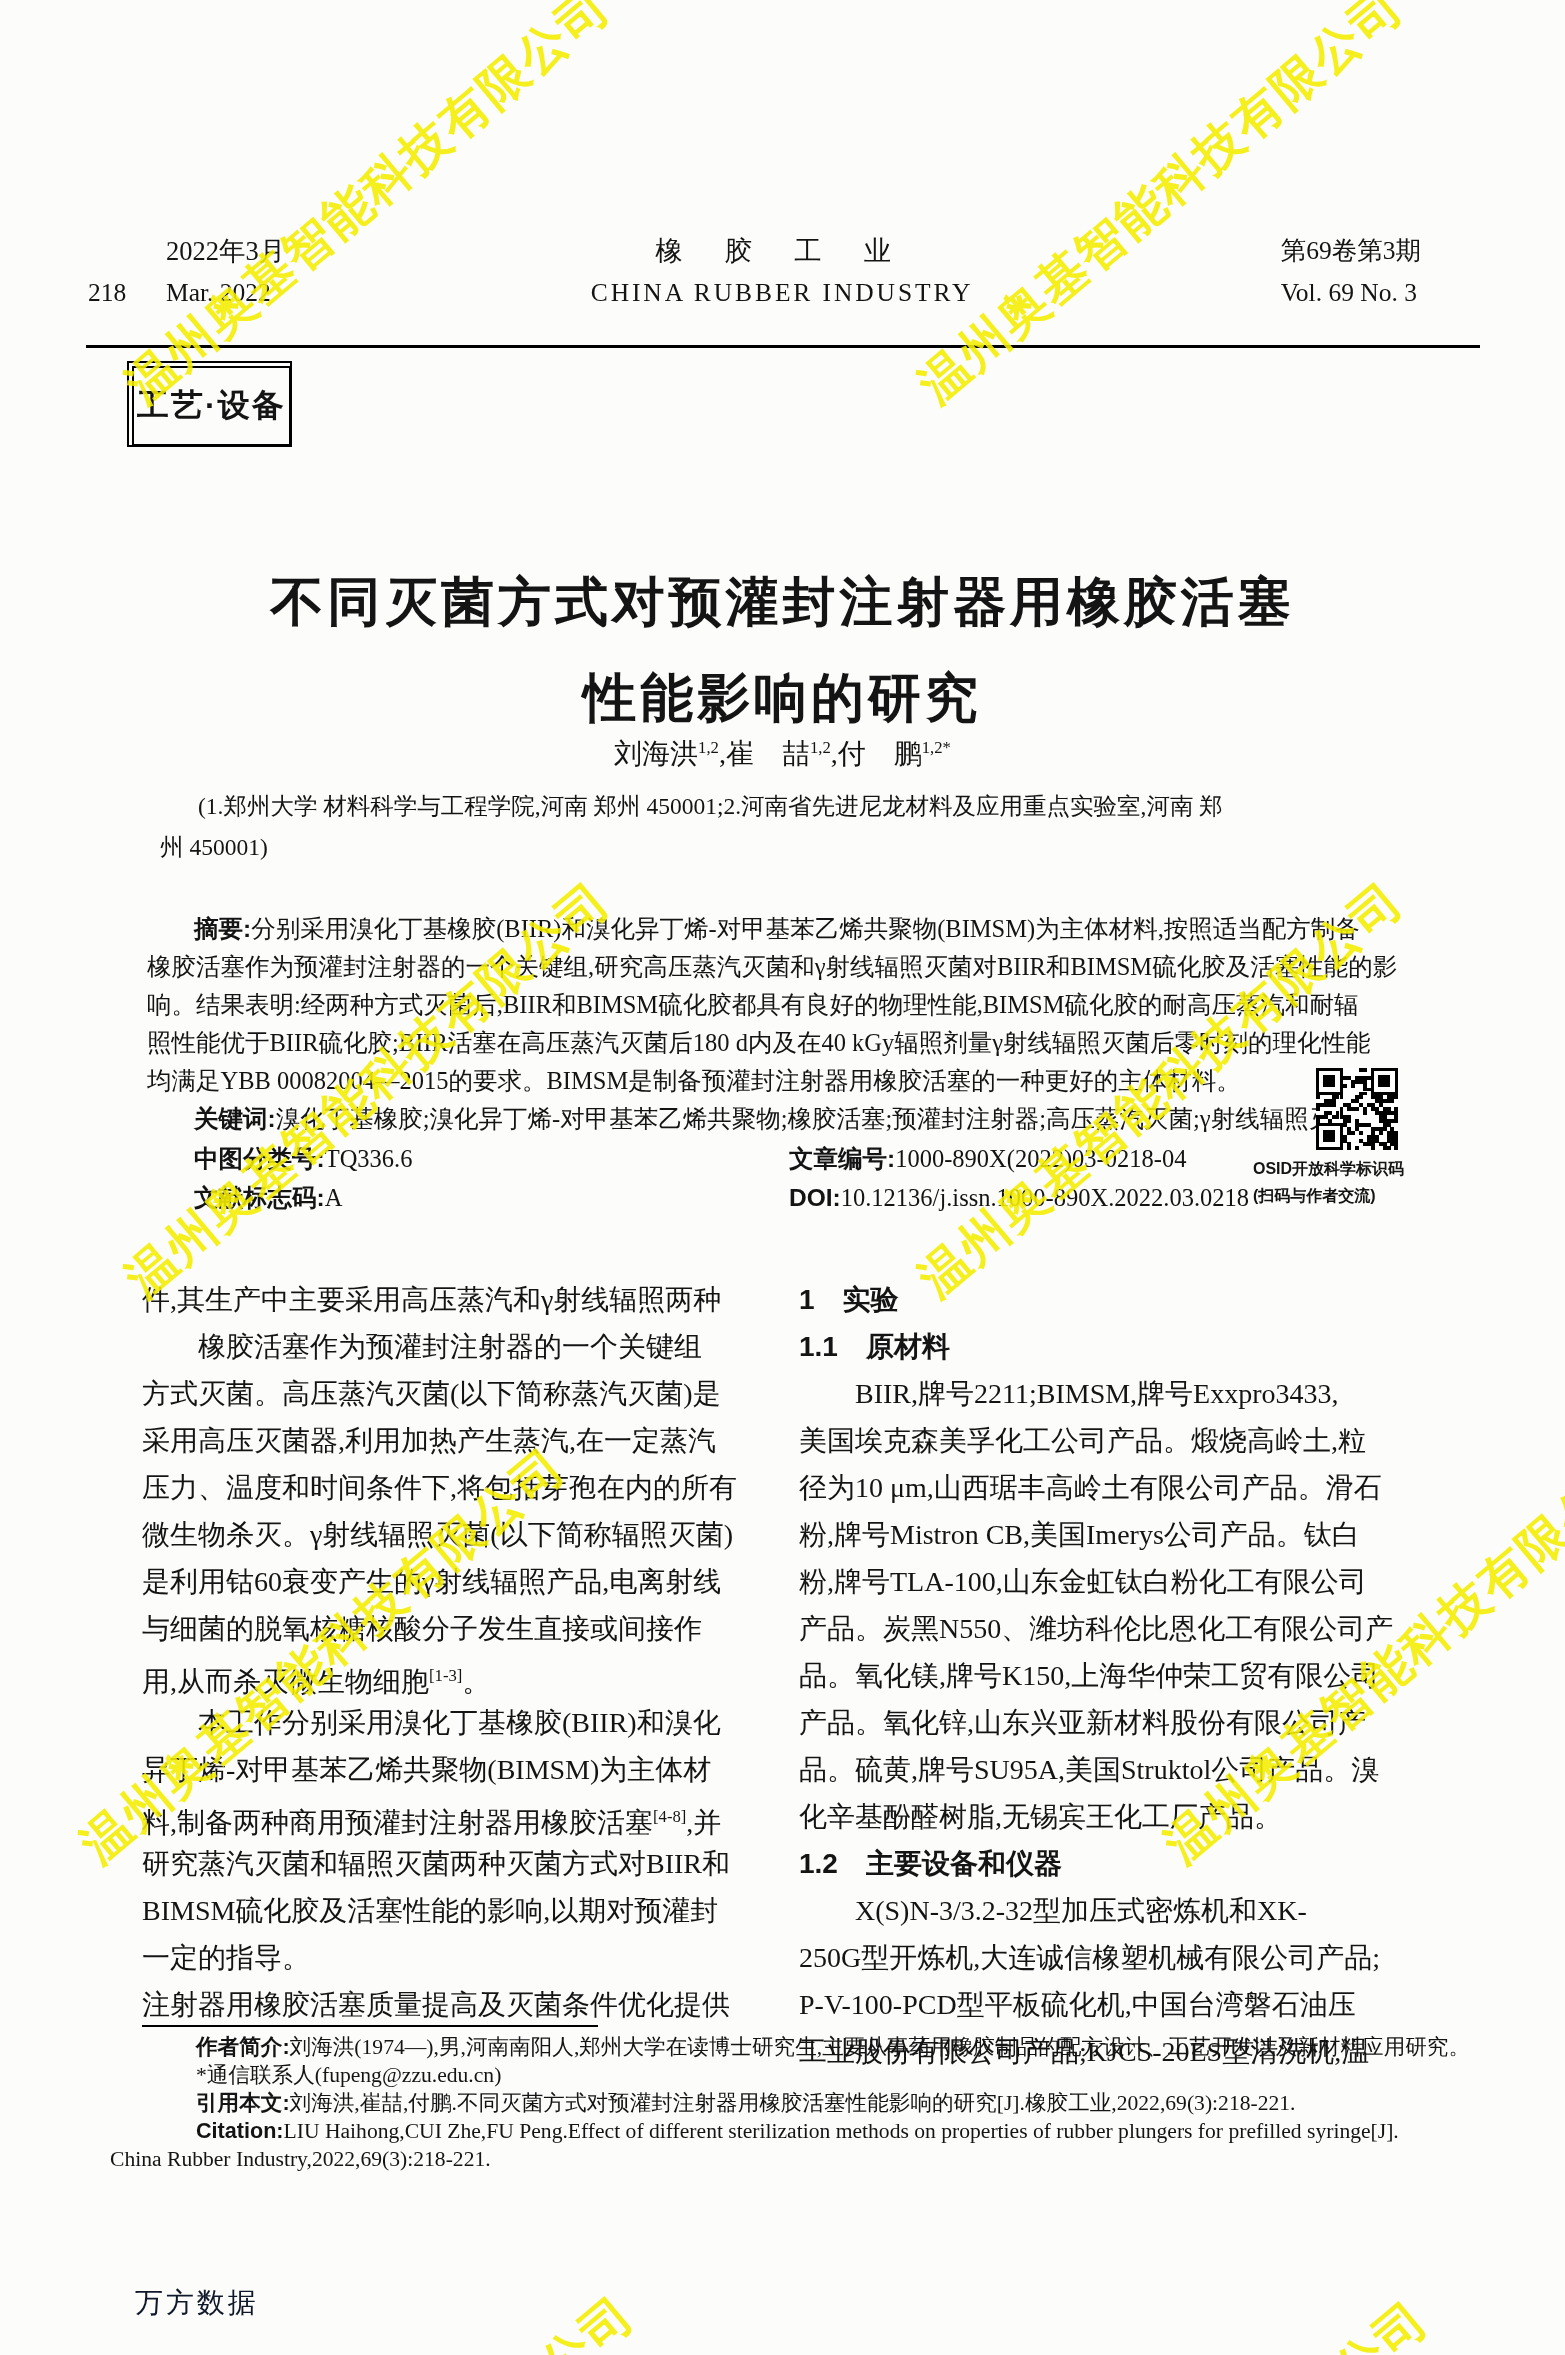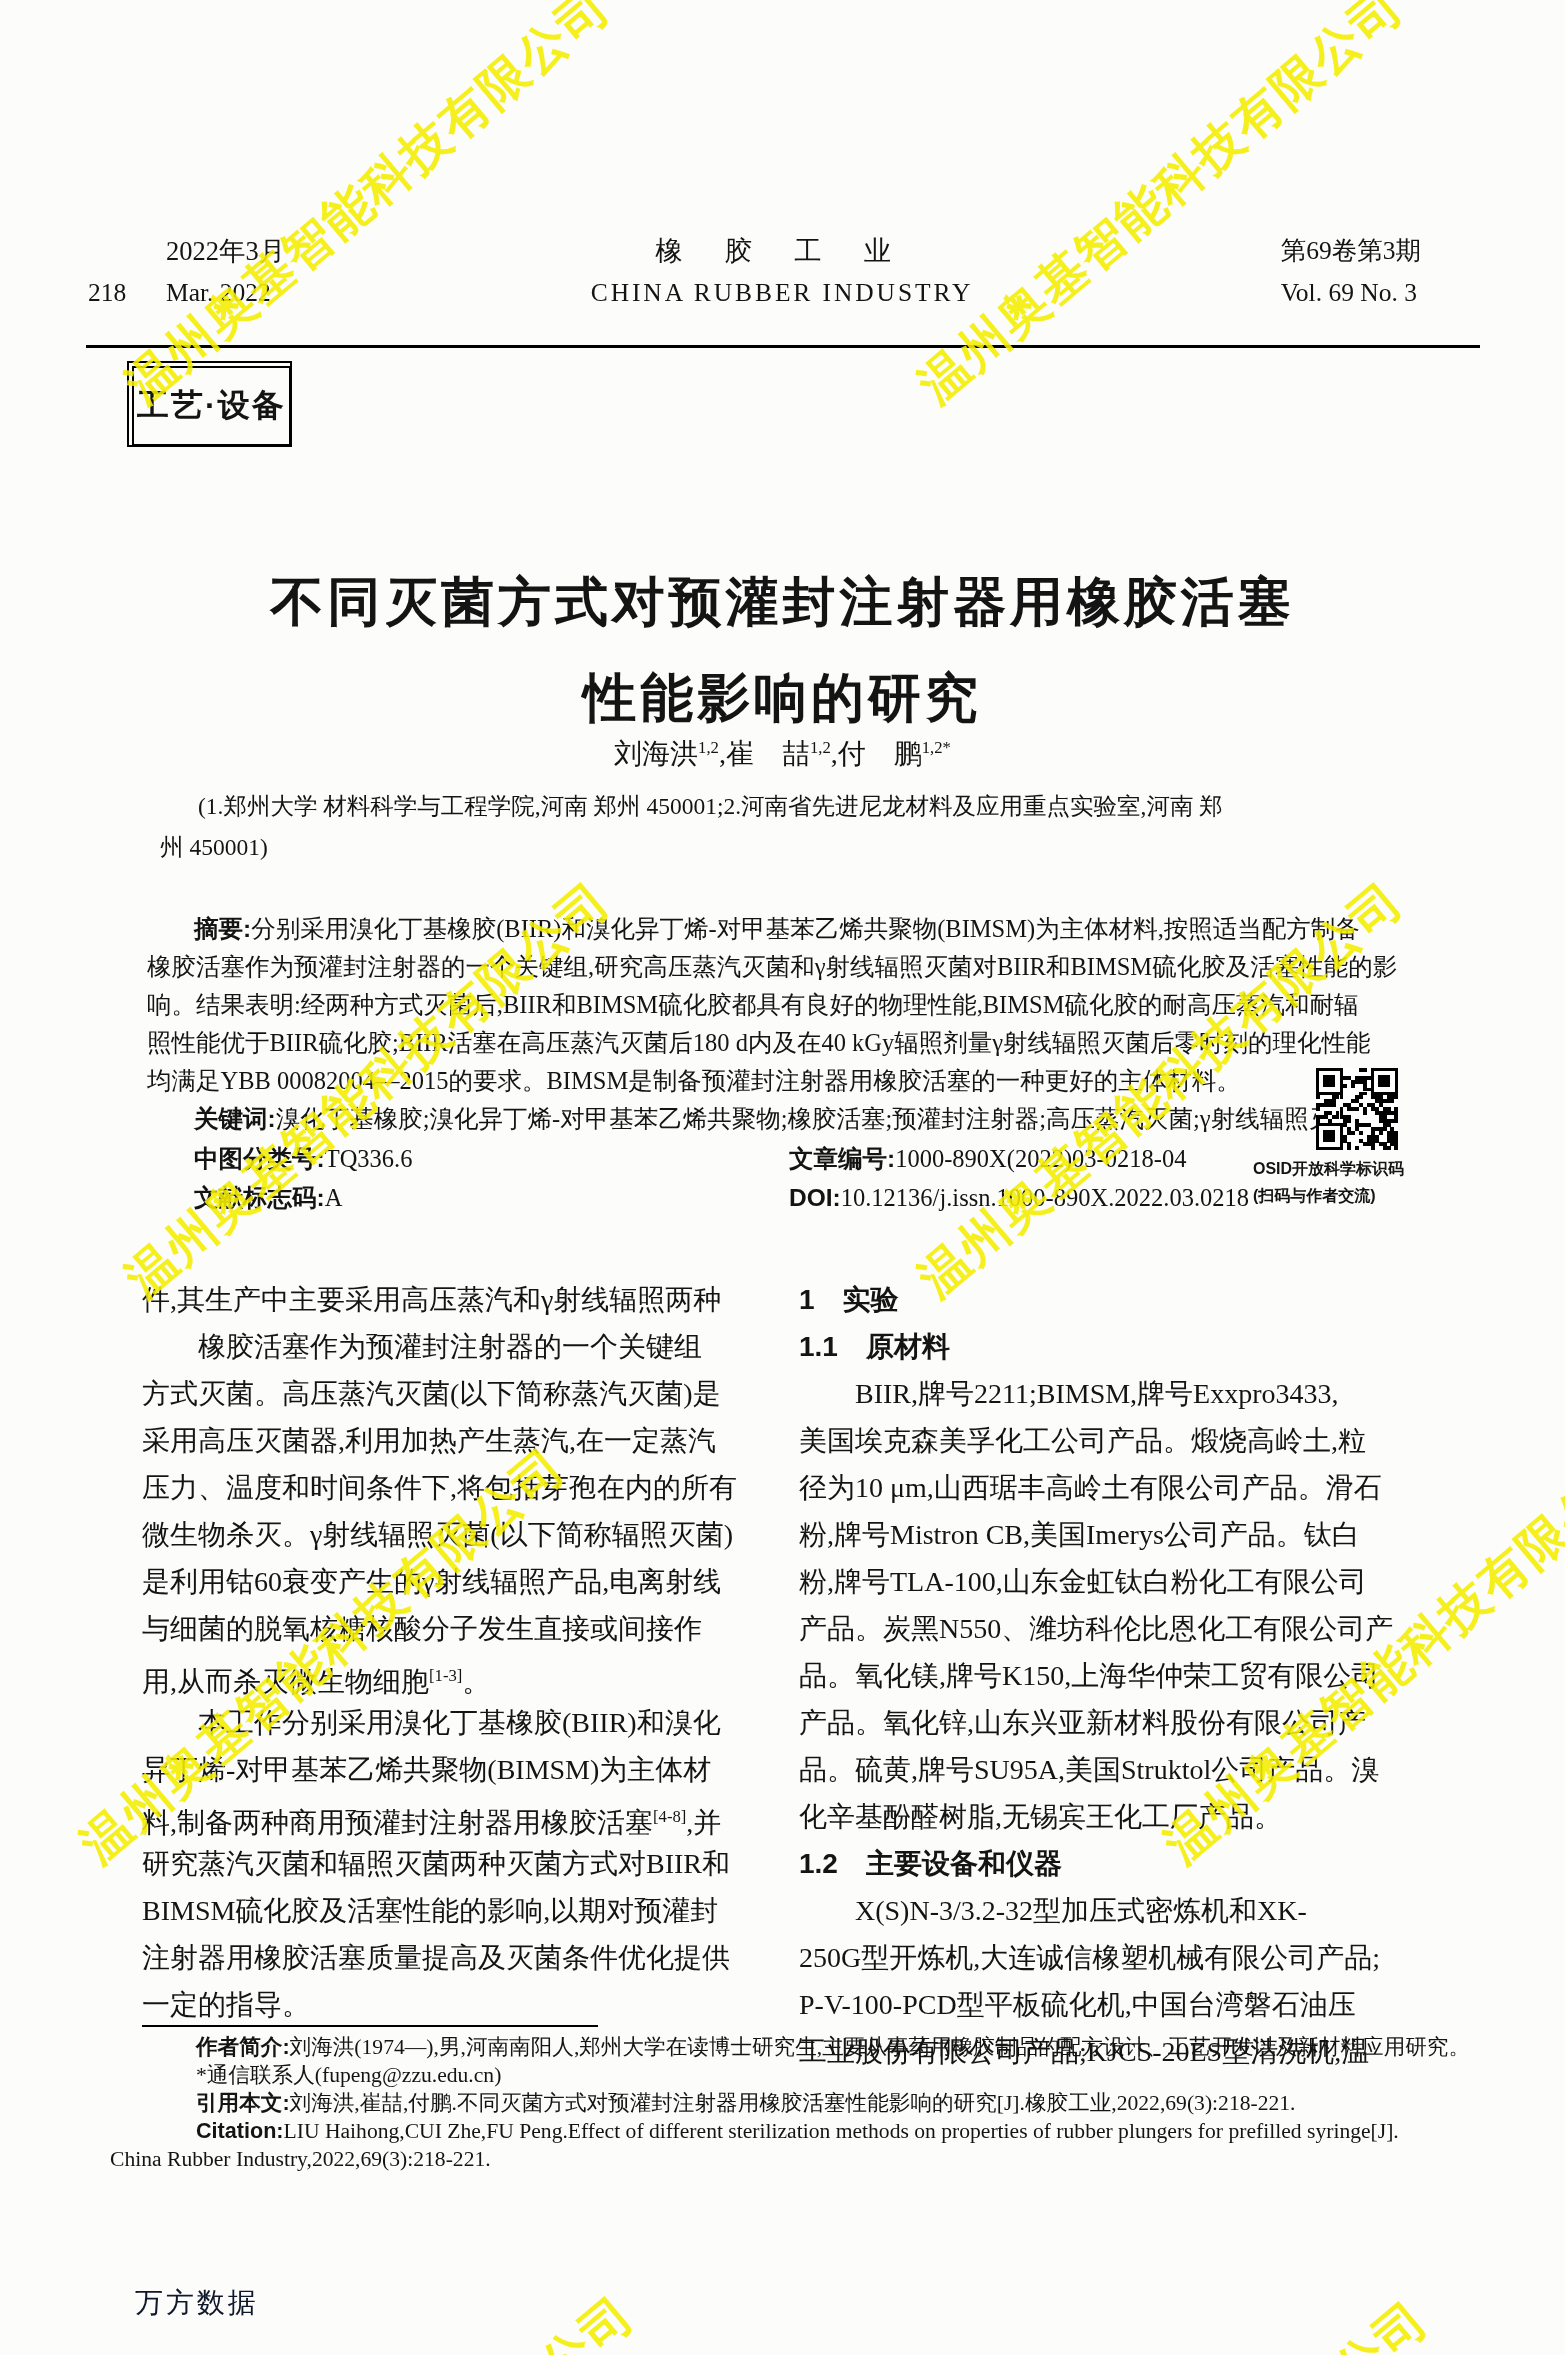--- a/index.html
+++ b/index.html
@@ -293,22 +293,22 @@
       <div class="ln">压力、温度和时间条件下,将包括芽孢在内的所有</div>
       <div class="ln">微生物杀灭。γ射线辐照灭菌(以下简称辐照灭菌)</div>
       <div class="ln">是利用钴60衰变产生的γ射线辐照产品,电离射线</div>
       <div class="ln">与细菌的脱氧核糖核酸分子发生直接或间接作</div>
       <div class="ln">用,从而杀灭微生物细胞<sup>[1-3]</sup>。</div>
       <div class="ln">　　本工作分别采用溴化丁基橡胶(BIIR)和溴化</div>
       <div class="ln">异丁烯-对甲基苯乙烯共聚物(BIMSM)为主体材</div>
       <div class="ln">料,制备两种商用预灌封注射器用橡胶活塞<sup>[4-8]</sup>,并</div>
       <div class="ln">研究蒸汽灭菌和辐照灭菌两种灭菌方式对BIIR和</div>
       <div class="ln">BIMSM硫化胶及活塞性能的影响,以期对预灌封</div>
+      <div class="ln">一定的指导。</div>
       <div class="ln">注射器用橡胶活塞质量提高及灭菌条件优化提供</div>
-      <div class="ln">一定的指导。</div>
     </div>
   <div class="col col-right">
       <div class="ln h-sec">1　实验</div>
       <div class="ln h-sec">1.1　原材料</div>
       <div class="ln">　　BIIR,牌号2211;BIMSM,牌号Exxpro3433,</div>
       <div class="ln">美国埃克森美孚化工公司产品。煅烧高岭土,粒</div>
       <div class="ln">径为10 μm,山西琚丰高岭土有限公司产品。滑石</div>
       <div class="ln">粉,牌号Mistron CB,美国Imerys公司产品。钛白</div>
       <div class="ln">粉,牌号TLA-100,山东金虹钛白粉化工有限公司</div>
       <div class="ln">产品。炭黑N550、潍坊科伦比恩化工有限公司产</div>

